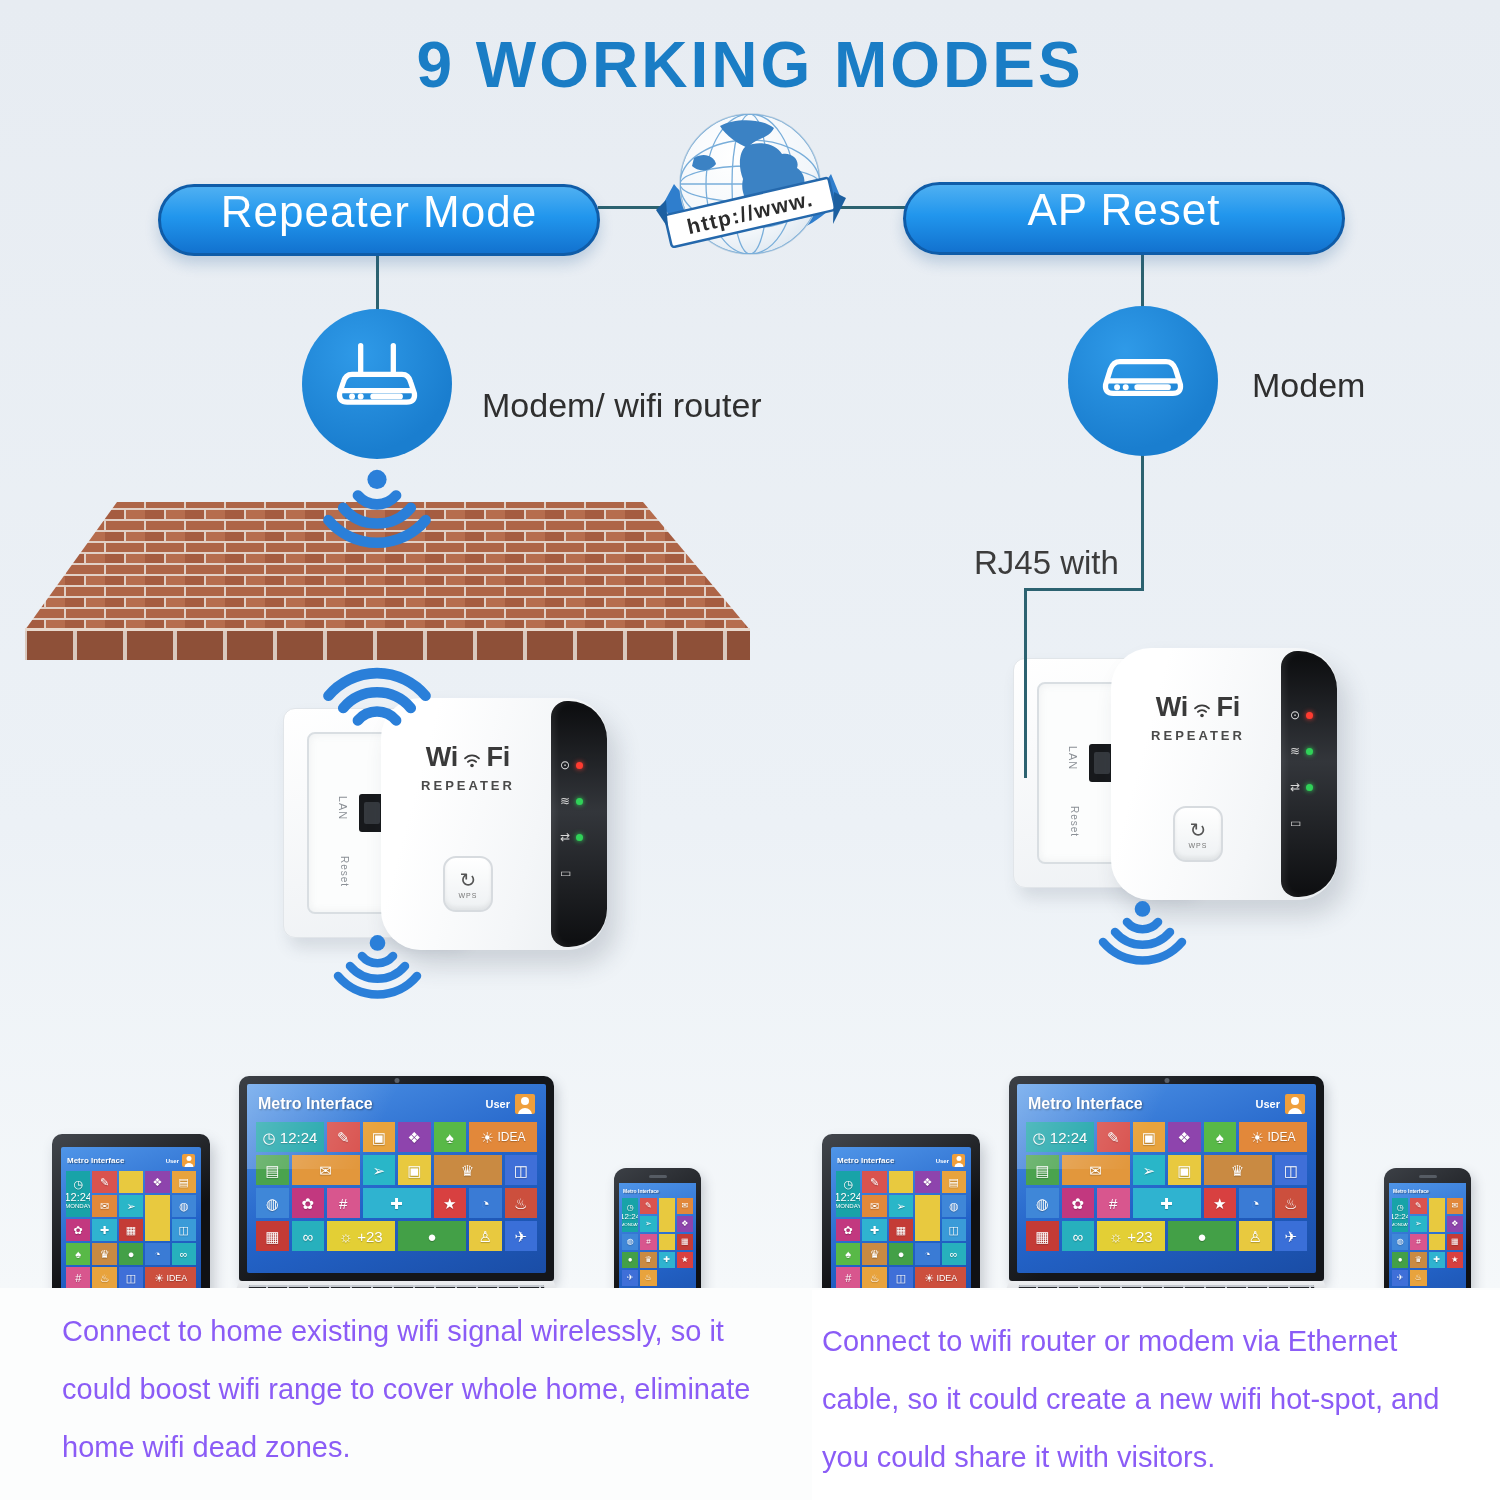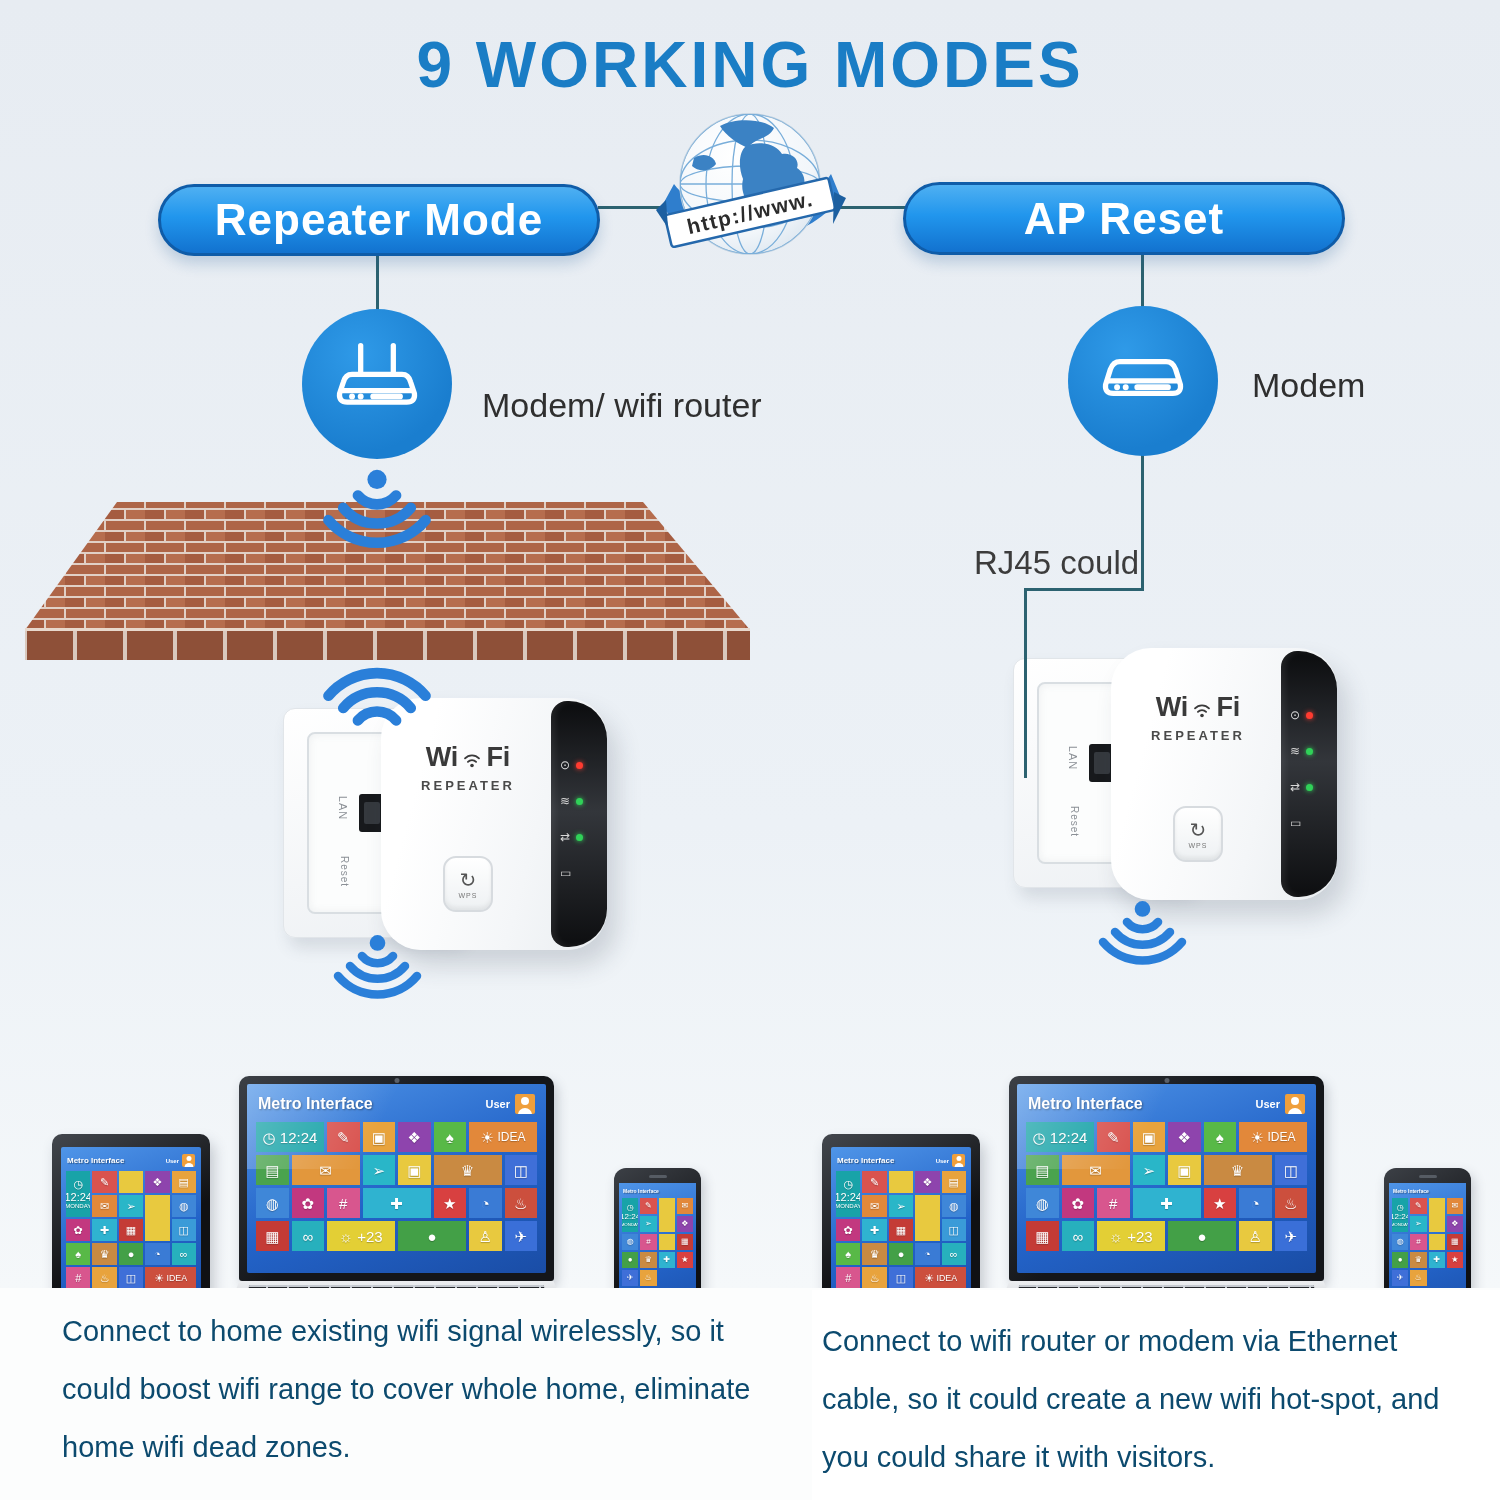--- a/index.html
+++ b/index.html
@@ -14,25 +14,25 @@
   .title{
     left:0;top:28px;width:100%;text-align:center;
     font-size:64px;font-weight:bold;letter-spacing:3px;color:#1a7dc5;
   }
 
   
   .line{background:#2c6270;z-index:1;}
 
   
   .pill{
-    z-index:3;border-radius:38px;display:flex;align-items:center;justify-content:center;
+    z-index:3;border-radius:38px;display:flex;justify-content:center;
     background:linear-gradient(180deg,#4fb0f2 0%,#2196ed 45%,#1272cf 100%);
     border:3px solid #0f5ca8;box-sizing:border-box;
     box-shadow:0 8px 14px rgba(30,90,150,.22);
-    color:#fff;font-size:44px;font-weight:bold;letter-spacing:1px;
+    color:#fff;font-size:44px;font-weight:normal;letter-spacing:1px;
   }
   .pill-left{left:158px;top:184px;width:442px;height:72px;}
   .pill-right{left:903px;top:182px;width:442px;height:73px;}
 
   
   .node-circle{
     z-index:3;width:150px;height:150px;border-radius:50%;
     background:radial-gradient(circle at 38% 30%,#2f9ae8,#1a7ecf 70%);
     display:flex;align-items:center;justify-content:center;
   }
@@ -150,21 +150,21 @@
   .tile{display:flex;align-items:center;justify-content:center;color:#fff;overflow:hidden;
     font-size:15px;line-height:1;text-shadow:0 1px 1px rgba(0,0,0,.25);}
   .t-tiles .tile{font-size:11px;}
   .p-tiles .tile{font-size:8px;}
   .tile .big{font-weight:normal;}
   .tile-stack{display:flex;flex-direction:column;align-items:center;line-height:1.15;}
 
   
   .bottom-strip{left:0;top:1288px;width:1500px;height:212px;background:#fcfdfd;z-index:5;}
   .panel-right{left:812px;top:1290px;width:688px;height:210px;background:#ffffff;z-index:5;}
-  .desc{z-index:6;font-size:29px;color:#0c4a6e;line-height:2.0;}
+  .desc{z-index:6;font-size:29px;color:#8b5cf6;line-height:2.0;}
   .desc-left{left:62px;top:1302px;width:700px;}
   .desc-right{left:822px;top:1312px;width:660px;}
 </style>
 </head>
 <body>
 
 <div class="abs title">9 WORKING MODES</div>
 
 <div class="abs line" style="left:598px;top:206px;width:72px;height:3px;"></div>
 <div class="abs line" style="left:832px;top:206px;width:74px;height:3px;"></div>
@@ -239,21 +239,21 @@
       <path d="M26,32 L74,32 Q81,32 84,40 L89,56 Q90,65 81,65 L19,65 Q10,65 11,56 L16,40 Q19,32 26,32 Z"></path>
       <line x1="13" y1="52" x2="87" y2="52"></line>
       <circle cx="23" cy="58.5" r="1.6" fill="#fff" stroke-width="3"></circle>
       <circle cx="32" cy="58.5" r="1.6" fill="#fff" stroke-width="3"></circle>
       <rect x="42" y="56.5" width="36" height="4" rx="2" fill="#fff" stroke-width="2"></rect>
     </svg>
   </span>
 </div>
 <div class="abs node-label" style="left:1252px;top:366px;">Modem</div>
 
-<div class="abs cable-label" style="left:974px;top:544px;">RJ45 could</div>
+<div class="abs cable-label" style="left:974px;top:544px;">RJ45 with</div>
 
 <div class="abs wifi" style="left:318px;top:466px;width:118px;height:96px;"><svg viewBox="0 0 120 100" width="100%" height="100%" preserveAspectRatio="xMidYMid meet">
       <circle cx="60" cy="14" r="10" fill="#2a7fd9"></circle>
       <path d="M 40.1 30.7 A 26 26 0 0 0 79.9 30.7" fill="none" stroke="#2a7fd9" stroke-width="11" stroke-linecap="round"></path>
       <path d="M 24.799999999999997 43.6 A 46 46 0 0 0 95.2 43.6" fill="none" stroke="#2a7fd9" stroke-width="11" stroke-linecap="round"></path>
       <path d="M 9.399999999999999 56.4 A 66 66 0 0 0 110.6 56.4" fill="none" stroke="#2a7fd9" stroke-width="11" stroke-linecap="round"></path>
     </svg></div>
 <div class="abs wifi" style="left:318px;top:652px;width:118px;height:96px;z-index:3;"><svg viewBox="0 0 120 100" width="100%" height="100%" preserveAspectRatio="xMidYMid meet">
       <path d="M 40.1 71.3 A 26 26 0 0 1 79.9 71.3" fill="none" stroke="#2a7fd9" stroke-width="11" stroke-linecap="round"></path>
       <path d="M 24.799999999999997 58.4 A 46 46 0 0 1 95.2 58.4" fill="none" stroke="#2a7fd9" stroke-width="11" stroke-linecap="round"></path>

